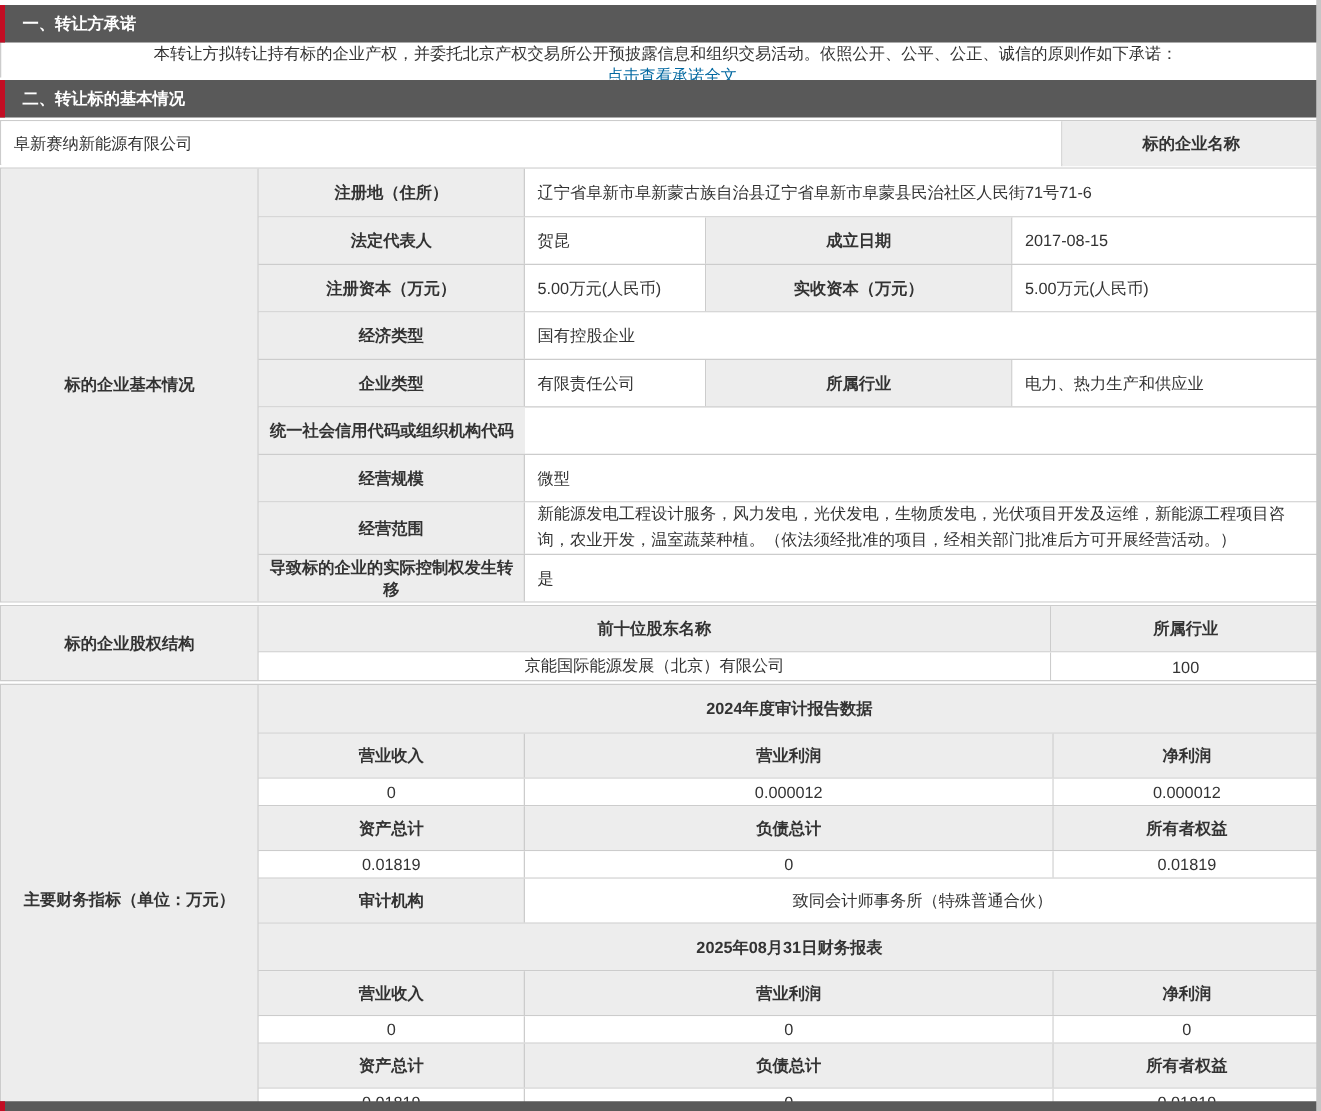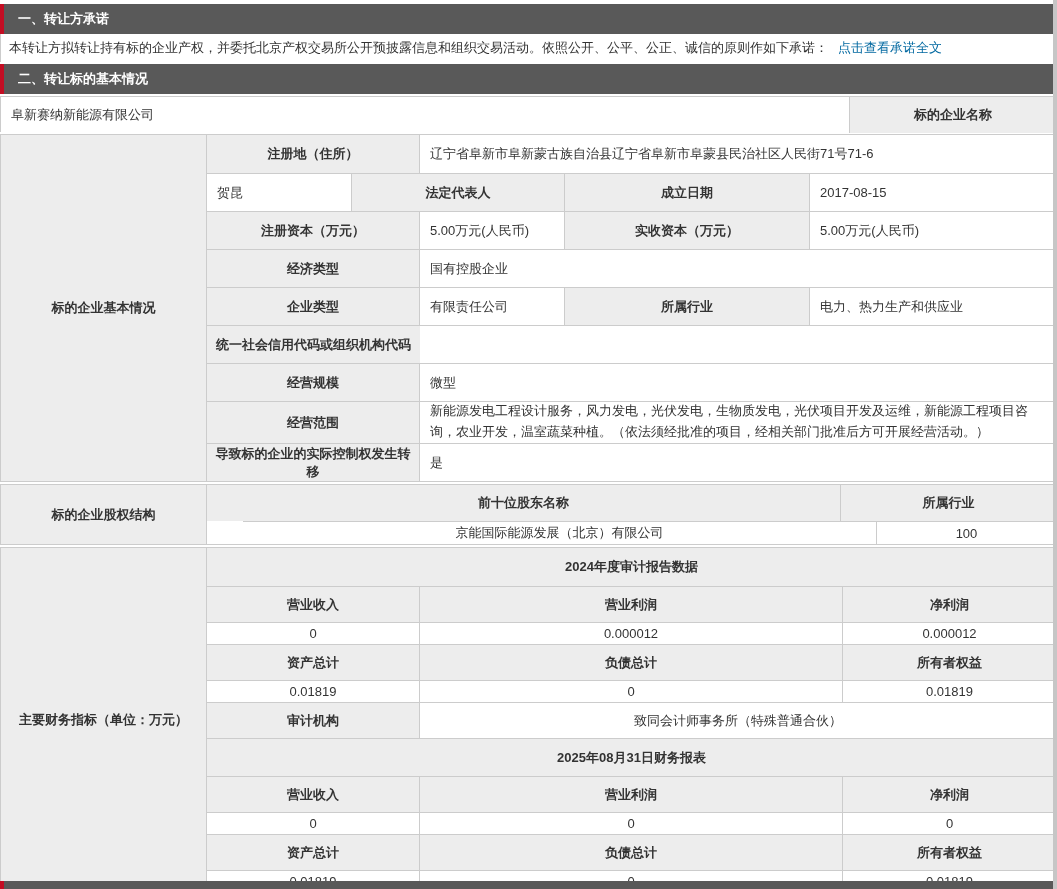--- a/index.html
+++ b/index.html
@@ -19,42 +19,42 @@
   }
   .bar .accent { position:absolute; left:0; top:0; bottom:0; width:4px; background:#c30d23; }
 
   .topgap { height:4px; }
   .gap2 { height:2px; }
 
   
   .commit {
     height:28px; display:flex; align-items:center; white-space:nowrap;
     padding-left:8px; border-left:1px solid #ccc; border-right:1px solid #ccc;
-    background:#fff; font-size:13px;
+    background:#fff; font-size:13px;flex-direction:column;
   }
   .commit .red-link { color:#0369a1; margin-left:10px; text-decoration:none; cursor:pointer; }
 
   
   .grp { display:flex; border:1px solid #ccc; margin-bottom:2px; background:#fff; }
   .colA { width:206px; flex:none; }
   .right { flex:1; display:flex; flex-direction:column; min-width:0; }
   .row { display:flex; }
   .row + .row { border-top:1px solid #ccc; }
 
   .c { display:flex; align-items:center; border-right:1px solid #ccc; min-width:0; }
   .row .c:last-child, .grp > .c:last-child { border-right:none; }
   .grp > .colA { border-right:1px solid #ccc; }
 
   .lab { background:#ededed; font-weight:bold; justify-content:center; text-align:center; padding:0 4px; }
   .val { background:#fff; padding:0 10px; }
   .cen { justify-content:center; text-align:center; padding:0 4px; }
   .white { background:#fff; }
 
   .h36 { height:36px; } .h38 { height:38px; } .h42 { height:42px; }
-  .h22 { height:22px; } .h23 { height:23px;margin-left:36px; }
+  .h22 { height:22px; } .h23 { height:23px; }
 
   .wB { width:213px; flex:none; }   
   .wV1 { width:145px; flex:none; }  
   .wL2 { width:245px; flex:none; }  
   .wF2 { width:423px; flex:none; }  
   .wEq { width:634px; flex:none; }  
   .fx { flex:1; }
 
   .scope-val { line-height:1.55; padding:4px 10px; align-items:center;font-family:Liberation Mono, monospace; }
 
@@ -96,22 +96,22 @@
   </div>
 
   <div class="grp">
     <div class="c lab colA">标的企业基本情况</div>
     <div class="right">
       <div class="row h38">
         <div class="c lab wB">注册地（住所）</div>
         <div class="c val fx">辽宁省阜新市阜新蒙古族自治县辽宁省阜新市阜蒙县民治社区人民街71号71-6</div>
       </div>
       <div class="row h38">
+        <div class="c lab wB">法定代表人</div>
         <div class="c val wV1">贺昆</div>
-        <div class="c lab wB">法定代表人</div>
         <div class="c lab wL2">成立日期</div>
         <div class="c val fx">2017-08-15</div>
       </div>
       <div class="row h38">
         <div class="c lab wB">注册资本（万元）</div>
         <div class="c val wV1">5.00万元(人民币)</div>
         <div class="c lab wL2">实收资本（万元）</div>
         <div class="c val fx">5.00万元(人民币)</div>
       </div>
       <div class="row h38">

